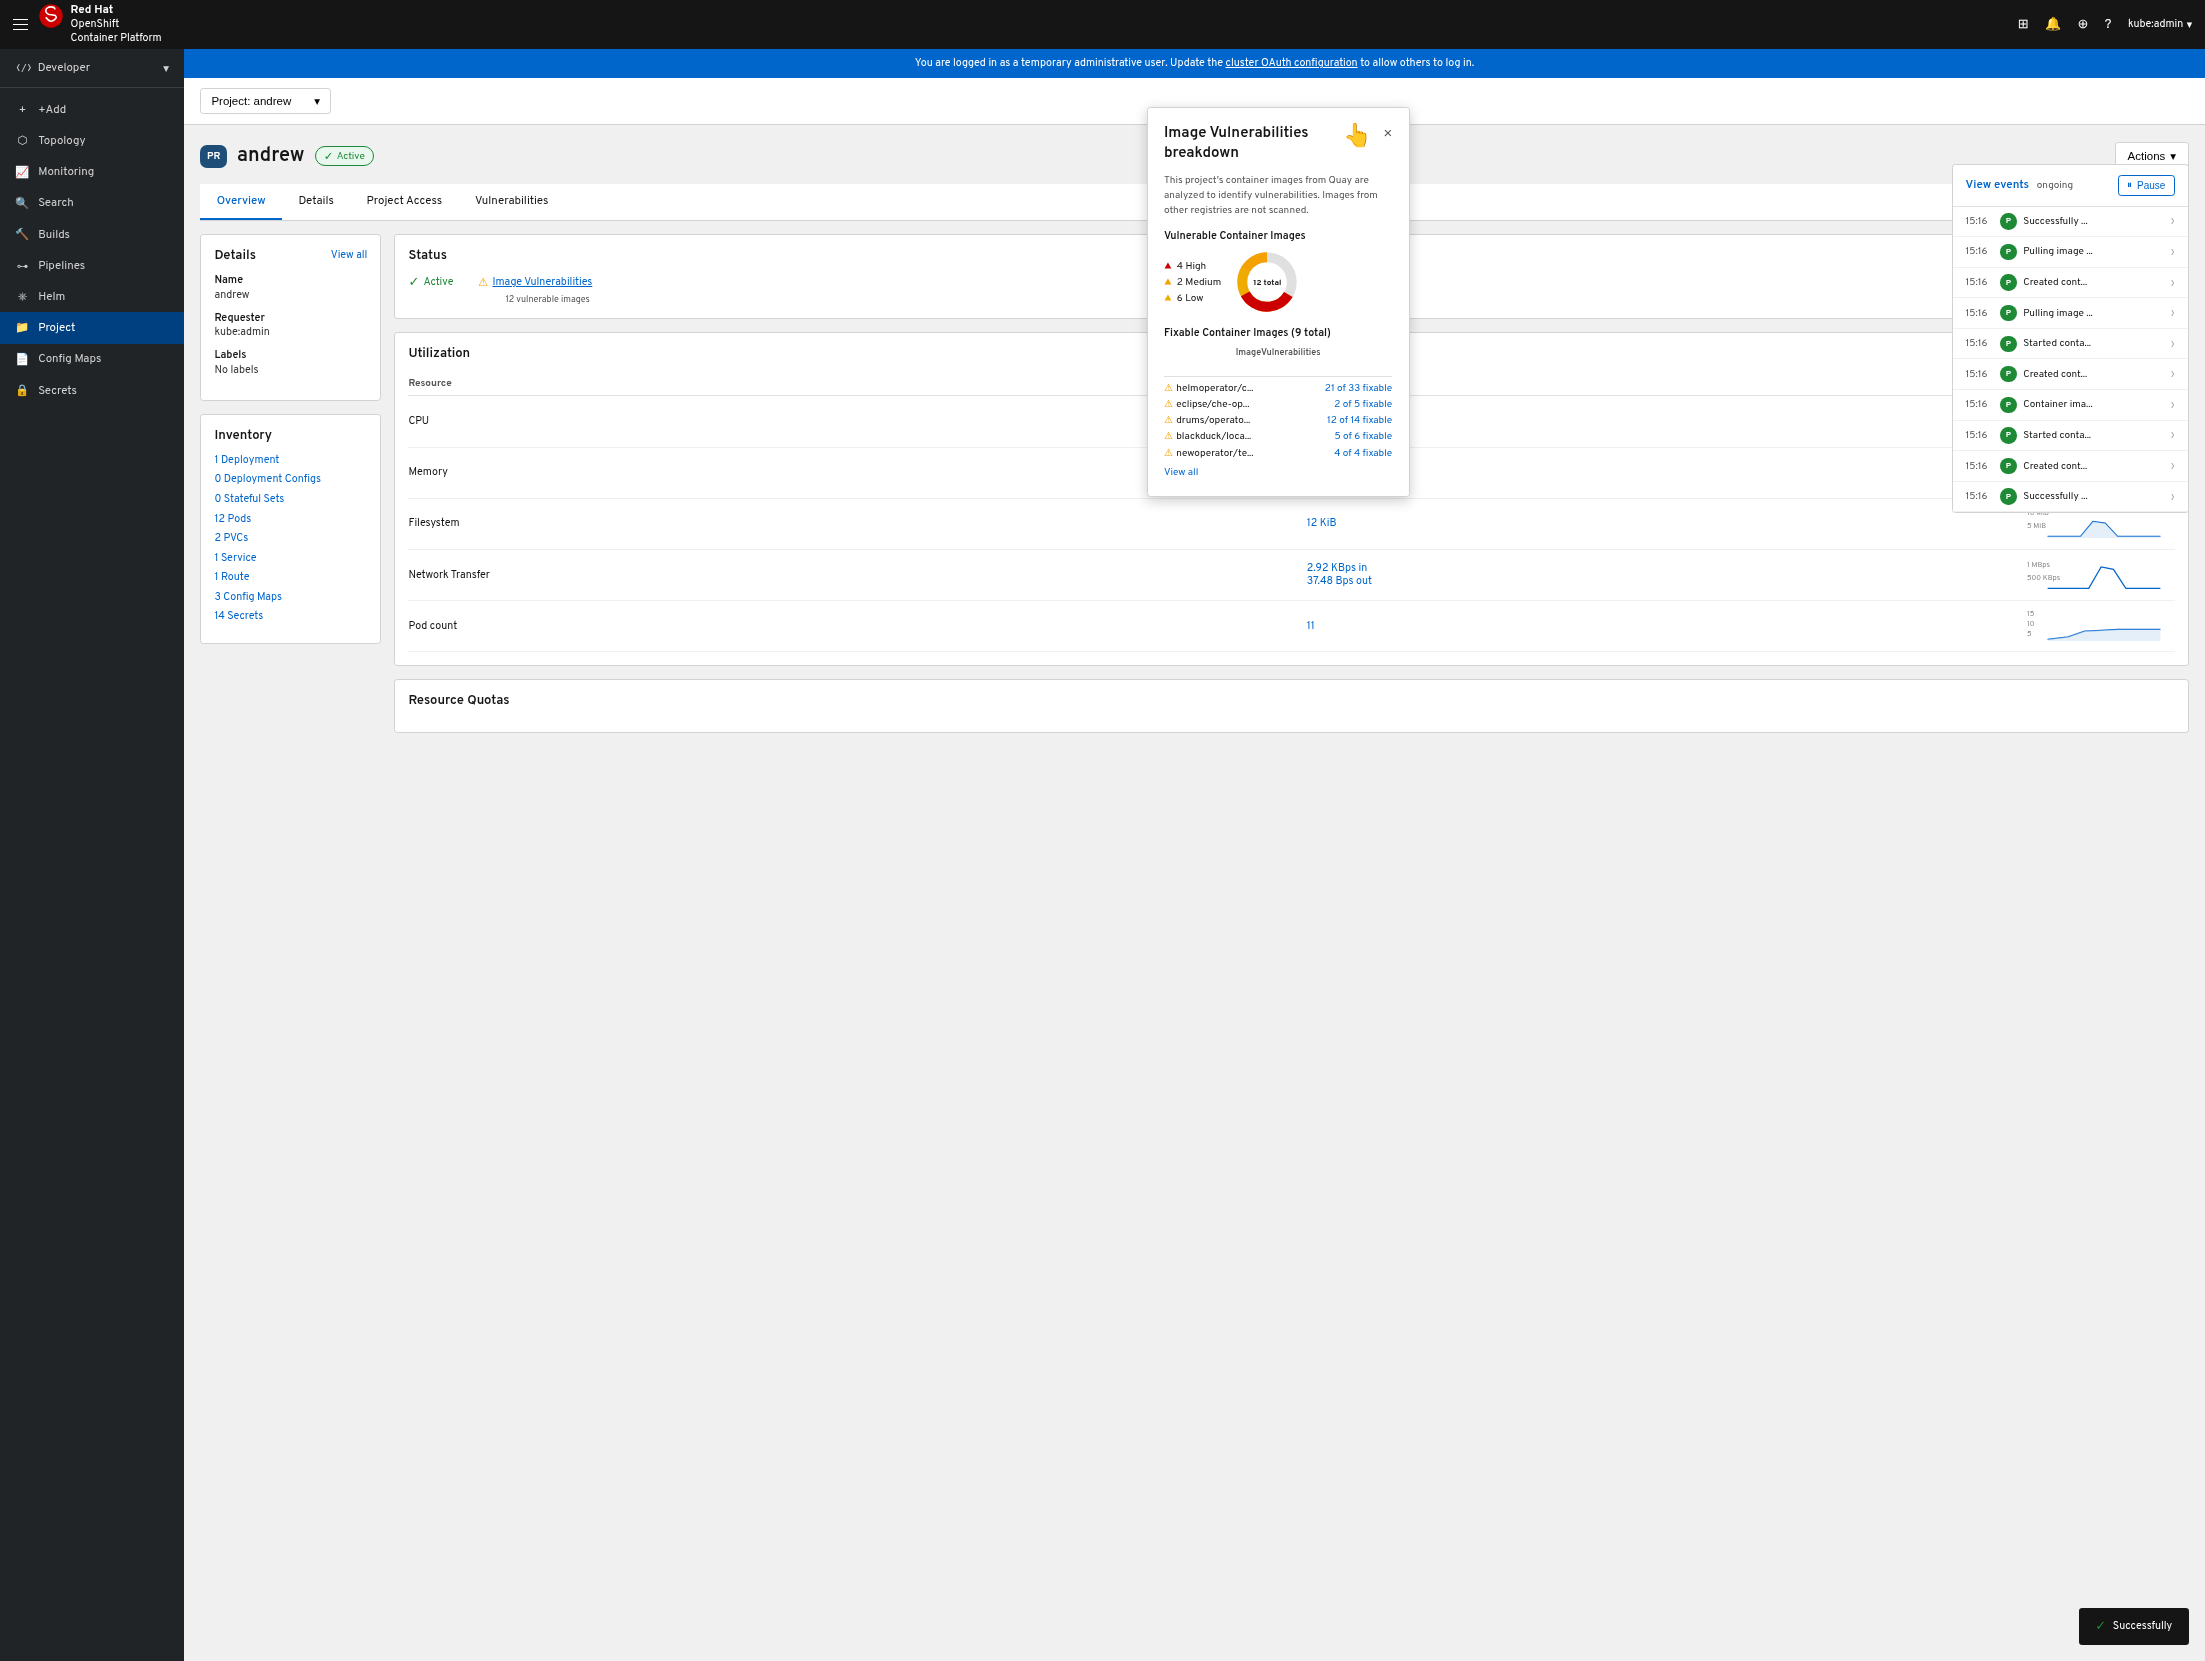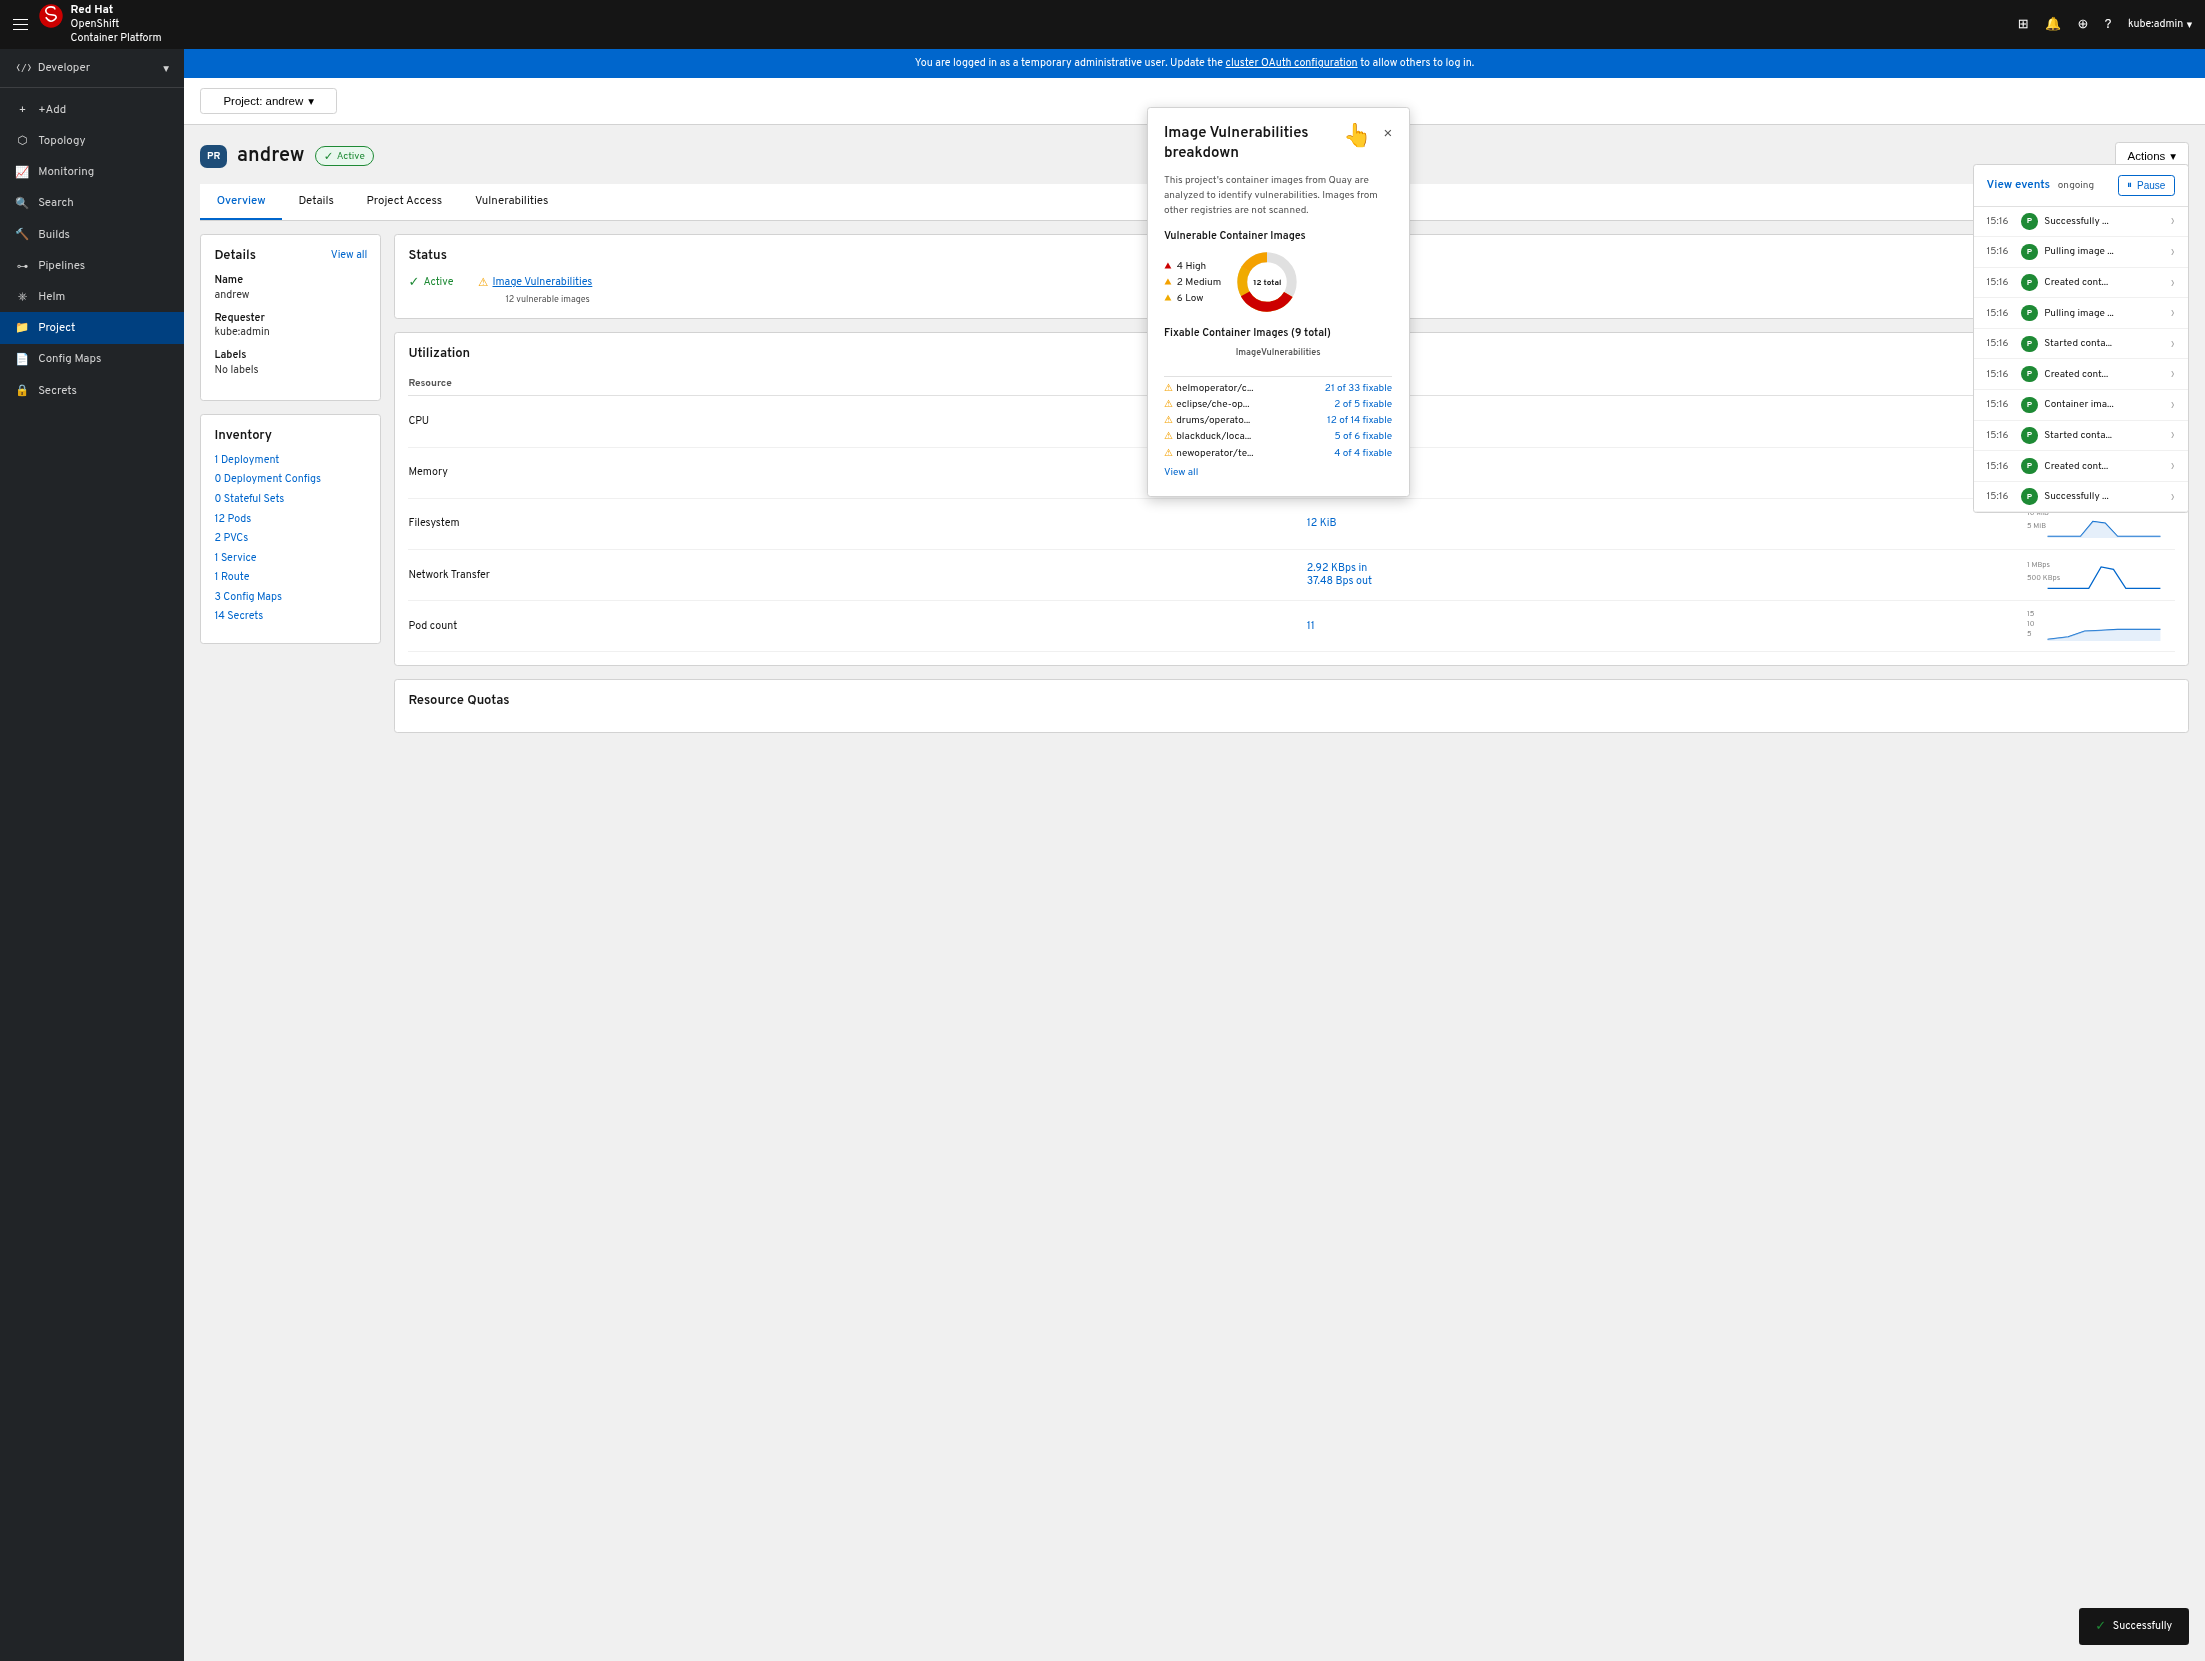--- a/index.html
+++ b/index.html
@@ -82,27 +82,27 @@
 
     
     .project-bar {
       background: #fff;
       padding: 10px 16.4px;
       border-bottom: 0.8px solid #d2d2d2;
       display: flex;
       align-items: center;
     }
     .project-select {
-      display: flex; align-items: center; gap: 5px;
+      display: flex; align-items: center; gap: 23px;
       font-size: 11.5px;
       cursor: pointer;
       background: none;
       border: 0.8px solid #d2d2d2;
       border-radius: 3.3px;
-      padding: 5px 22px;
+      padding: 5px 10px;
     }
 
     
     .content-area {
       padding: 16.4px;
       background: #f0f0f0;
     }
 
     
     .project-header {
@@ -592,21 +592,21 @@
         </div>
 
         <div class="card" style="margin-top:13px;">
           <div class="card-title">
             <span>Resource Quotas</span>
           </div>
         </div>
       </div>
     </div>
 
-    <div class="events-panel" style="position:absolute; top:164px; right:16.4px; width:216px; max-height:493px; overflow-y:auto;">
+    <div class="events-panel" style="position:absolute; top:164px; right:16.4px; width:237px; max-height:493px; overflow-y:auto;">
       <div class="events-header">
         <div>
           <span class="events-title" style="cursor:pointer; color:#0066cc; font-size:11.5px;">View events</span>
           <span style="font-size:10px; color:#555; margin-left:5px;">ongoing</span>
         </div>
         <button class="pause-btn">
           <span>⏸</span>
           <span>Pause</span>
         </button>
       </div>

